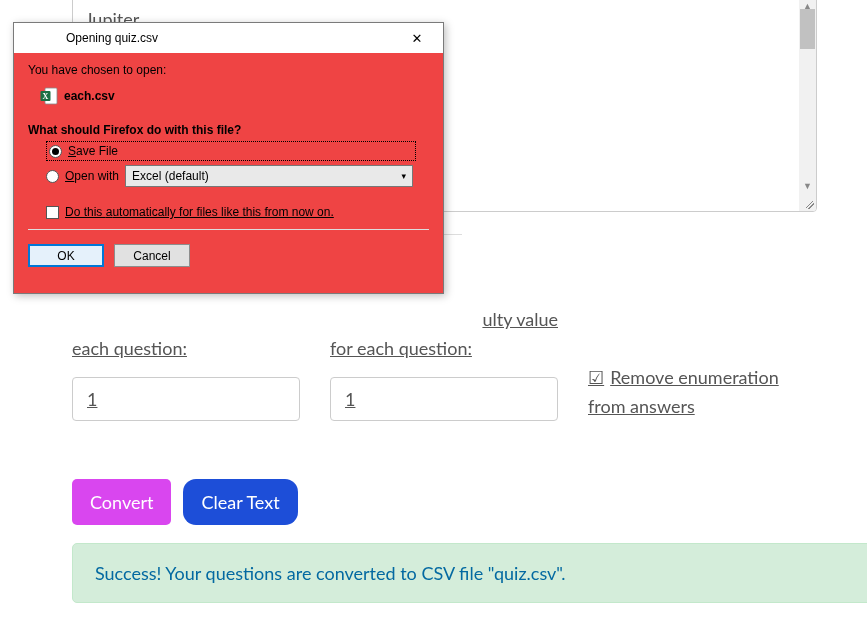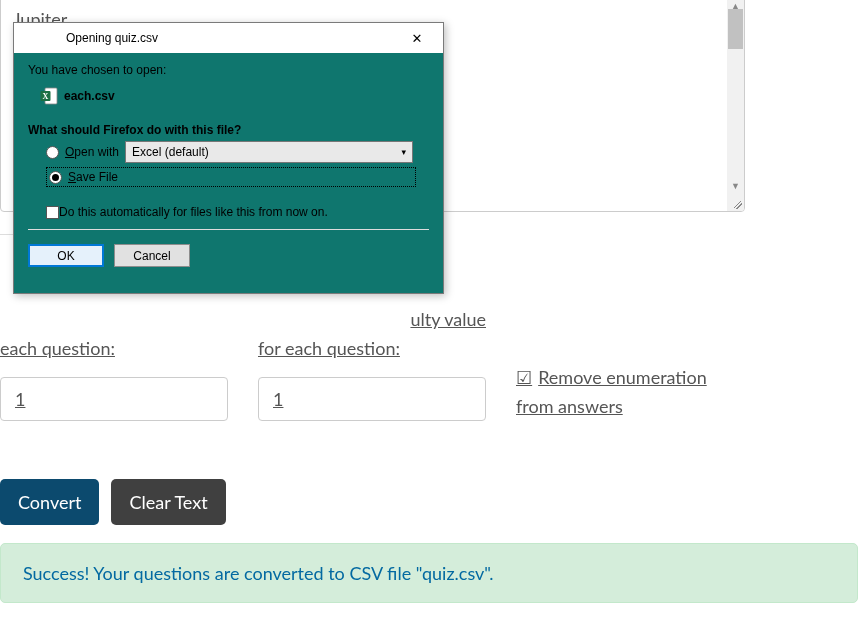--- a/index.html
+++ b/index.html
@@ -13,20 +13,21 @@
       overflow: hidden;
       color: #333;
     }
 
     
     .page {
       position: absolute;
       left: 0;
       top: 0;
       width: 867px;
+      padding-left: 72px;
       padding-right: 40px;
       font-family: "Lato", "Segoe UI", sans-serif;
       color: #444;
     }
     .textarea-wrap {
       border: 1px solid #ccc;
       border-radius: 4px;
       margin-top: -4px;
       position: relative;
       width: 745px;
@@ -135,22 +136,22 @@
     }
     .btn {
       padding: 12px 18px;
       border: none;
       border-radius: 5px;
       font-size: 18px;
       color: #fff;
       cursor: pointer;
       font-family: inherit;
     }
-    .btn-green { background: #0c4a6e; }
-    .btn-blue  { background: #404040; }
+    .btn-green { background: #d946ef; }
+    .btn-blue  { background: #1d4ed8; border-radius: 13px; }
 
     .alert-success {
       margin-top: 18px;
       background: #d4edda;
       border: 1px solid #c3e8cb;
       color: #0369a1;
       border-radius: 5px;
       padding: 18px 22px;
       font-size: 18px;
       width: 858px;
@@ -180,21 +181,21 @@
     .dialog-close {
       width: 40px;
       height: 28px;
       display: flex;
       align-items: center;
       justify-content: center;
       font-size: 13px;
       cursor: pointer;
     }
     .dialog-body {
-      background: #0f766e;
+      background: #ef4444;
       padding: 10px 14px 14px 14px;
     }
     .dlg-line1 { margin-bottom: 10px; }
     .dlg-file-row {
       display: flex;
       align-items: center;
       gap: 6px;
       margin: 4px 0 6px 12px;
     }
     .excel-icon {
@@ -229,22 +230,23 @@
       padding: 0 6px;
       font-size: 12px;
     }
     .combo .chev { font-size: 9px; }
     .opt-row.save-row {
       border: 1px dotted #000;
       padding: 2px 2px;
       width: 370px;
     }
     .dlg-auto-row {
-      display: flex; align-items: center; 
+      display: flex; align-items: center; gap: 6px;
       margin: 18px 0 10px 18px;
+      text-decoration: underline;
     }
     .chkbox {
       width: 13px; height: 13px; border: 1px solid #555; background:#fff;
     }
     .dlg-footer {
       display: flex;
       justify-content: flex-start;
       gap: 10px;
       padding: 14px 16px 12px 0;
       border-top: 1px solid #ddd;
@@ -332,32 +334,32 @@
           <text x="5.5" y="12" text-anchor="middle" font-size="8" font-weight="bold" fill="#fff" font-family="Segoe UI">X</text>
         </svg>
       </span>
       <span class="file-name">each.csv</span>
     </div>
 
 
     <div class="dlg-q">What should Firefox do with this file?</div>
 
     <div class="dlg-options">
+      <div class="opt-row save-row">
+        <span class="radio checked"></span>
+        <span class="opt-label"><span class="ul">S</span><span>ave File</span></span>
+      </div>
       <div class="opt-row">
         <span class="radio"></span>
         <span class="opt-label"><span class="ul">O</span><span>pen with</span></span>
         <div class="combo">
           <span>Excel (default)</span>
           <span class="chev">▾</span>
         </div>
       </div>
-      <div class="opt-row save-row">
-        <span class="radio checked"></span>
-        <span class="opt-label"><span class="ul">S</span><span>ave File</span></span>
-      </div>
     </div>
 
     <div class="dlg-auto-row">
       <span class="chkbox"></span>
       <span><span>Do this </span><span class="ul">a</span><span>utomatically for files like this from now on.</span></span>
     </div>
 
     <div class="dlg-footer">
       <button class="dlg-btn primary">OK</button>
       <button class="dlg-btn">Cancel</button>

